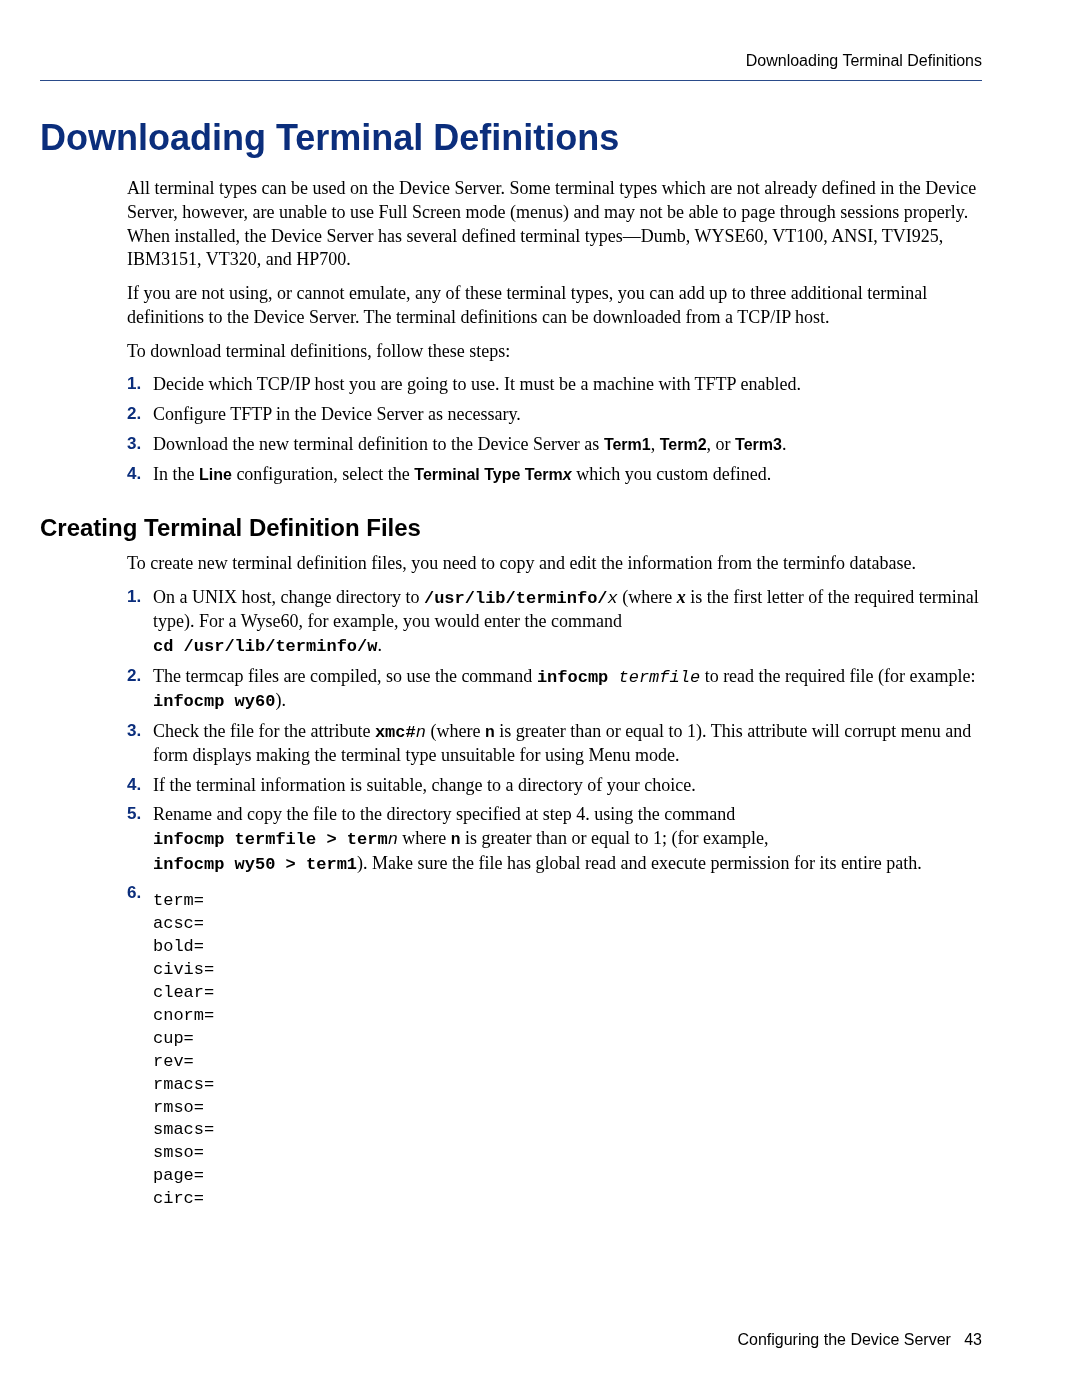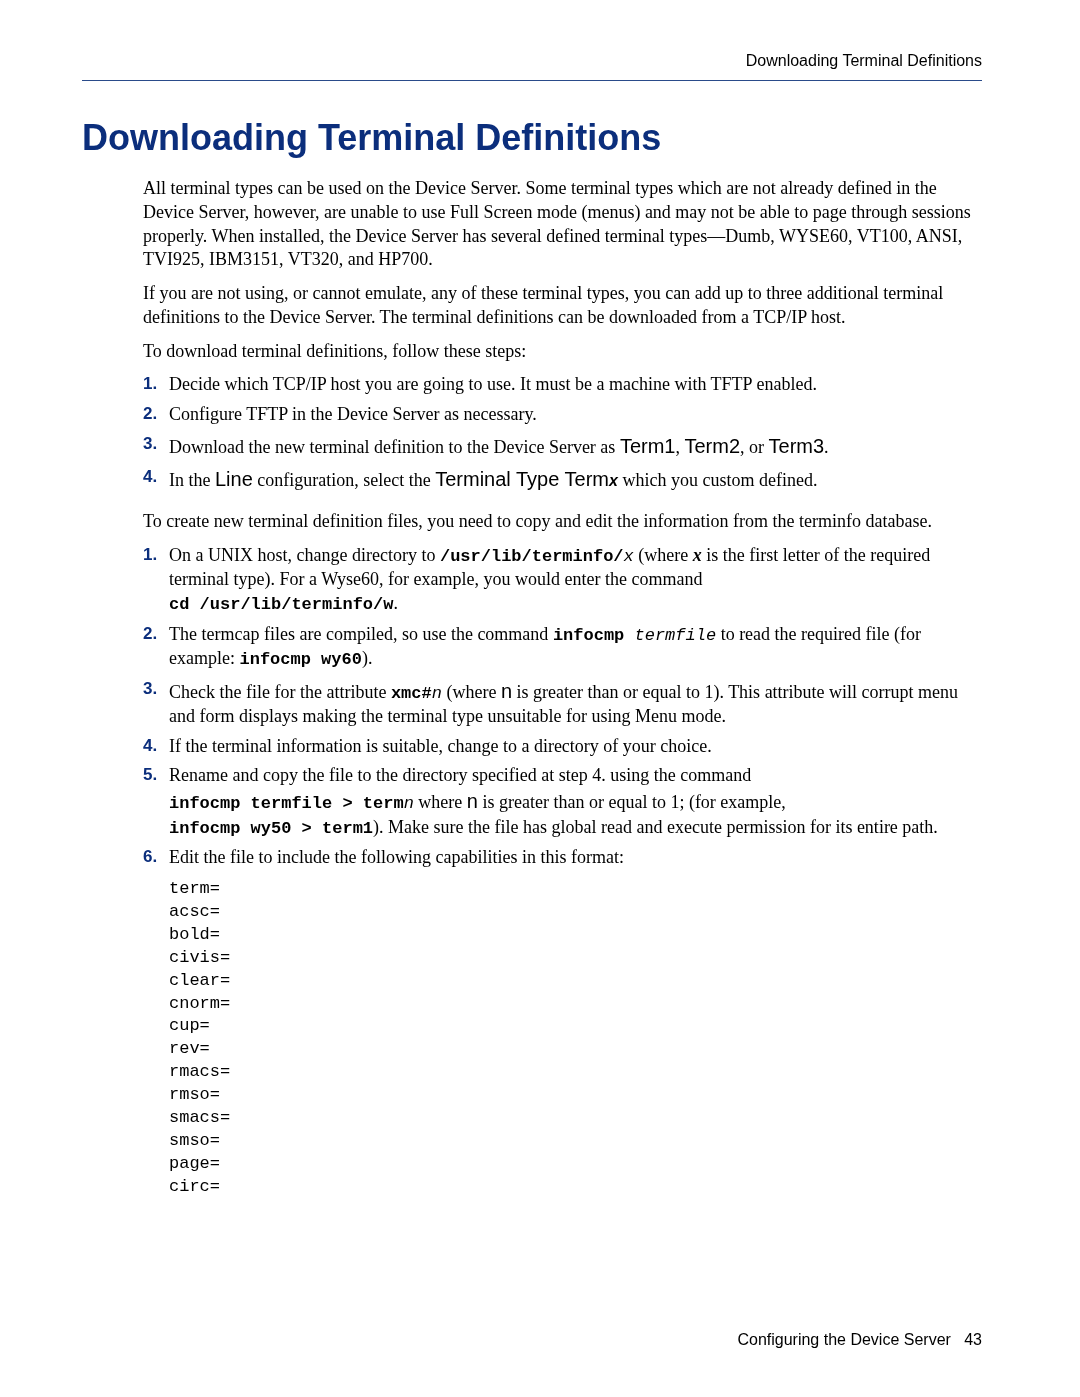--- a/index.html
+++ b/index.html
@@ -7,21 +7,21 @@
     padding: 0;
     background: #ffffff;
     font-family: "Times New Roman", Times, serif;
     color: #000;
     width: 1080px;
     height: 1397px;
     position: relative;
     box-sizing: border-box;
   }
   .page {
-    padding: 52px 98px 40px 82px;
+    padding: 52px 98px 40px 40px;
     box-sizing: border-box;
     height: 100%;
     position: relative;
   }
   .header-right {
     text-align: right;
     font-family: Arial, Helvetica, sans-serif;
     font-size: 16px;
     color: #000;
     margin-bottom: 10px;
@@ -32,21 +32,21 @@
     margin: 0 0 36px 0;
   }
   h1.title {
     color: #0b2e7c;
     font-family: Arial, Helvetica, sans-serif;
     font-weight: bold;
     font-size: 36px;
     margin: 0 0 18px 0;
   }
   .body-text {
-    margin-left: 61px;
+    margin-left: 87px;
     font-size: 18px;
     line-height: 1.32;
   }
   .para {
     margin: 0 0 10px 0;
   }
   ol.steps {
     margin: 2px 0 18px 0;
     padding-left: 0;
     list-style: none;
@@ -77,22 +77,22 @@
     font-weight: bold;
     font-size: 17px;
   }
   .mono-ital {
     font-family: "Courier New", Courier, monospace;
     font-style: italic;
     font-size: 17px;
   }
   .sans-bold {
     font-family: Arial, Helvetica, sans-serif;
-    font-weight: normal;
-    font-size: 20px;
+    font-weight: bold;
+    font-size: 16px;
   }
   .sans-bi {
     font-family: Arial, Helvetica, sans-serif;
     font-weight: bold;
     font-style: italic;
     font-size: 16px;
   }
   .ital-bold {
     font-style: italic;
     font-weight: bold;
@@ -143,20 +143,21 @@
       </li>
       <li>
         <span class="num">4.</span>
         <span class="txt">
           <span>In the </span><span class="sans-bold">Line</span><span> configuration, select the </span><span class="sans-bold">Terminal Type Term</span><span class="sans-bi">x</span><span> which you custom defined.</span>
         </span>
       </li>
     </ol>
   </div>
 
+  <h2 class="subhead">Creating Terminal Definition Files</h2>
 
   <div class="body-text">
     <p class="para">To create new terminal definition files, you need to copy and edit the information from the terminfo database.</p>
 
     <ol class="steps">
       <li>
         <span class="num">1.</span>
         <span class="txt">
           <span>On a UNIX host, change directory to </span><span class="mono">/usr/lib/terminfo/</span><span class="mono-ital">x</span><span> (where </span><span class="ital-bold">x</span><span> is the first letter of the required terminal type). For a Wyse60, for example, you would enter the command </span><br><span class="mono">cd /usr/lib/terminfo/w</span><span>.</span>
         </span>
@@ -179,21 +180,20 @@
       </li>
       <li>
         <span class="num">5.</span>
         <span class="txt">
           <span>Rename and copy the file to the directory specified at step 4. using the command </span><br><span class="mono">infocmp termfile &gt; term</span><span class="mono-ital">n</span><span> where </span><span class="sans-bold">n</span><span> is greater than or equal to 1; (for example, </span><br><span class="mono">infocmp wy50 &gt; term1</span><span>). Make sure the file has global read and execute permission for its entire path.</span>
         </span>
       </li>
       <li>
         <span class="num">6.</span>
         <span class="txt">
-          <span>Edit the file to include the following capabilities in this format:</span>
           <pre class="capabilities">term=
 acsc=
 bold=
 civis=
 clear=
 cnorm=
 cup=
 rev=
 rmacs=
 rmso=

